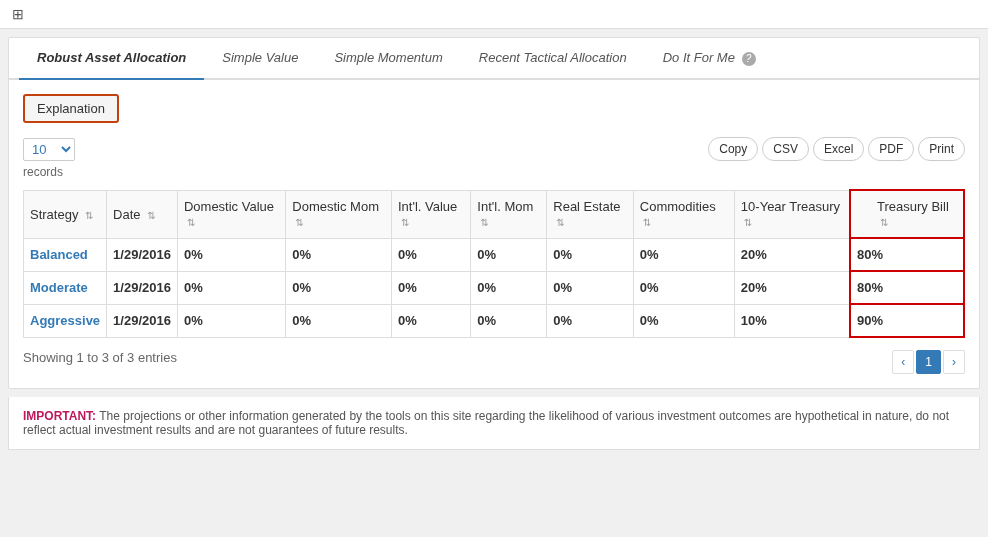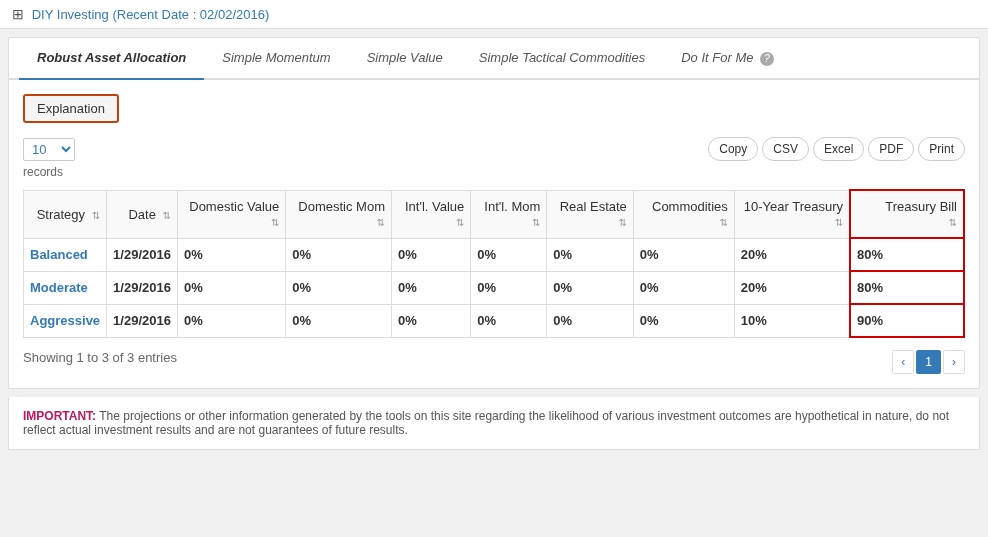--- a/index.html
+++ b/index.html
@@ -107,21 +107,21 @@
 
     table {
       width: 100%;
       border-collapse: collapse;
       font-size: 13px;
     }
     th {
       background: #f9f9f9;
       border: 1px solid #ddd;
       padding: 8px 6px;
-      text-align: right;
+      text-align: left;
       font-weight: normal;
       color: #333;
       vertical-align: middle;
     }
     th .sort-icon {
       display: inline-block;
       font-size: 10px;
       color: #999;
       margin-left: 3px;
       vertical-align: middle;
@@ -202,36 +202,35 @@
       font-size: 10px;
       cursor: pointer;
       margin-left: 3px;
     }
   </style>
 </head>
 <body>
 
 <div class="top-bar">
   <span class="top-bar-icon">⊞</span>
-  <span class="top-bar-title">DIY Investing (Recent Date : 02/02/2016)</span>
 </div>
 
 <div class="main-container">
   <div class="tabs">
     <div class="tab active">
       <span>Robust Asset Allocation</span>
     </div>
     <div class="tab">
+      <span>Simple Value</span>
+    </div>
+    <div class="tab">
       <span>Simple Momentum</span>
     </div>
     <div class="tab">
-      <span>Simple Value</span>
-    </div>
-    <div class="tab">
-      <span>Simple Tactical Commodities</span>
+      <span>Recent Tactical Allocation</span>
     </div>
     <div class="tab">
       <span>Do It For Me</span>
       <span class="question-icon">?</span>
     </div>
   </div>
 
   <div class="content">
     <button class="explanation-btn">Explanation</button>
 

